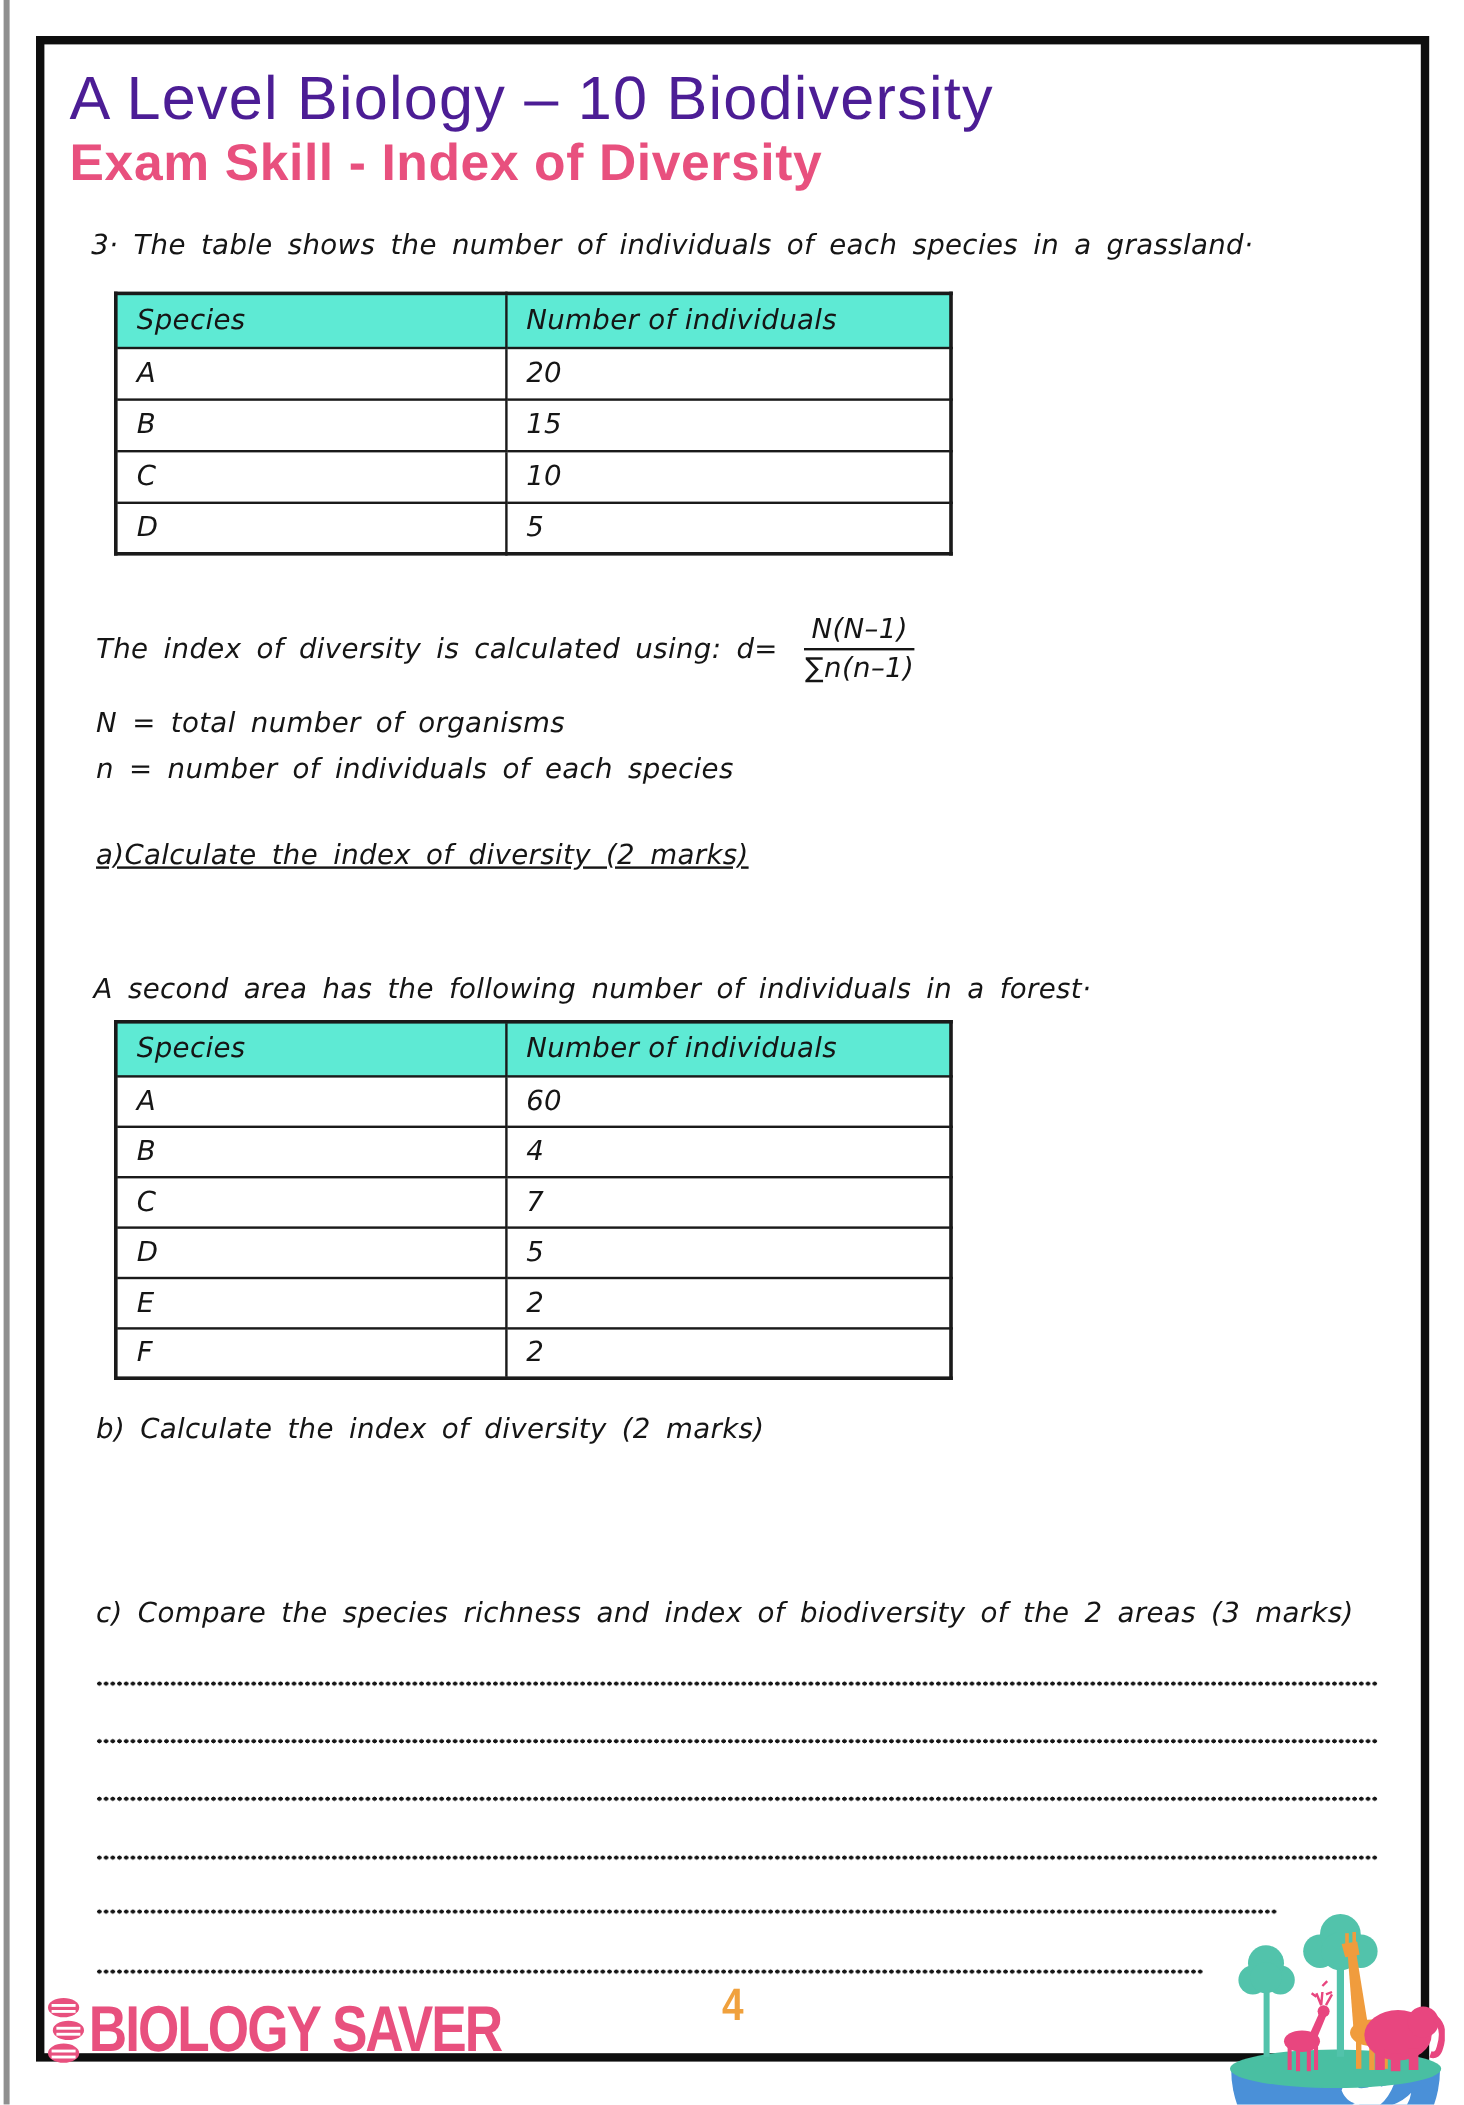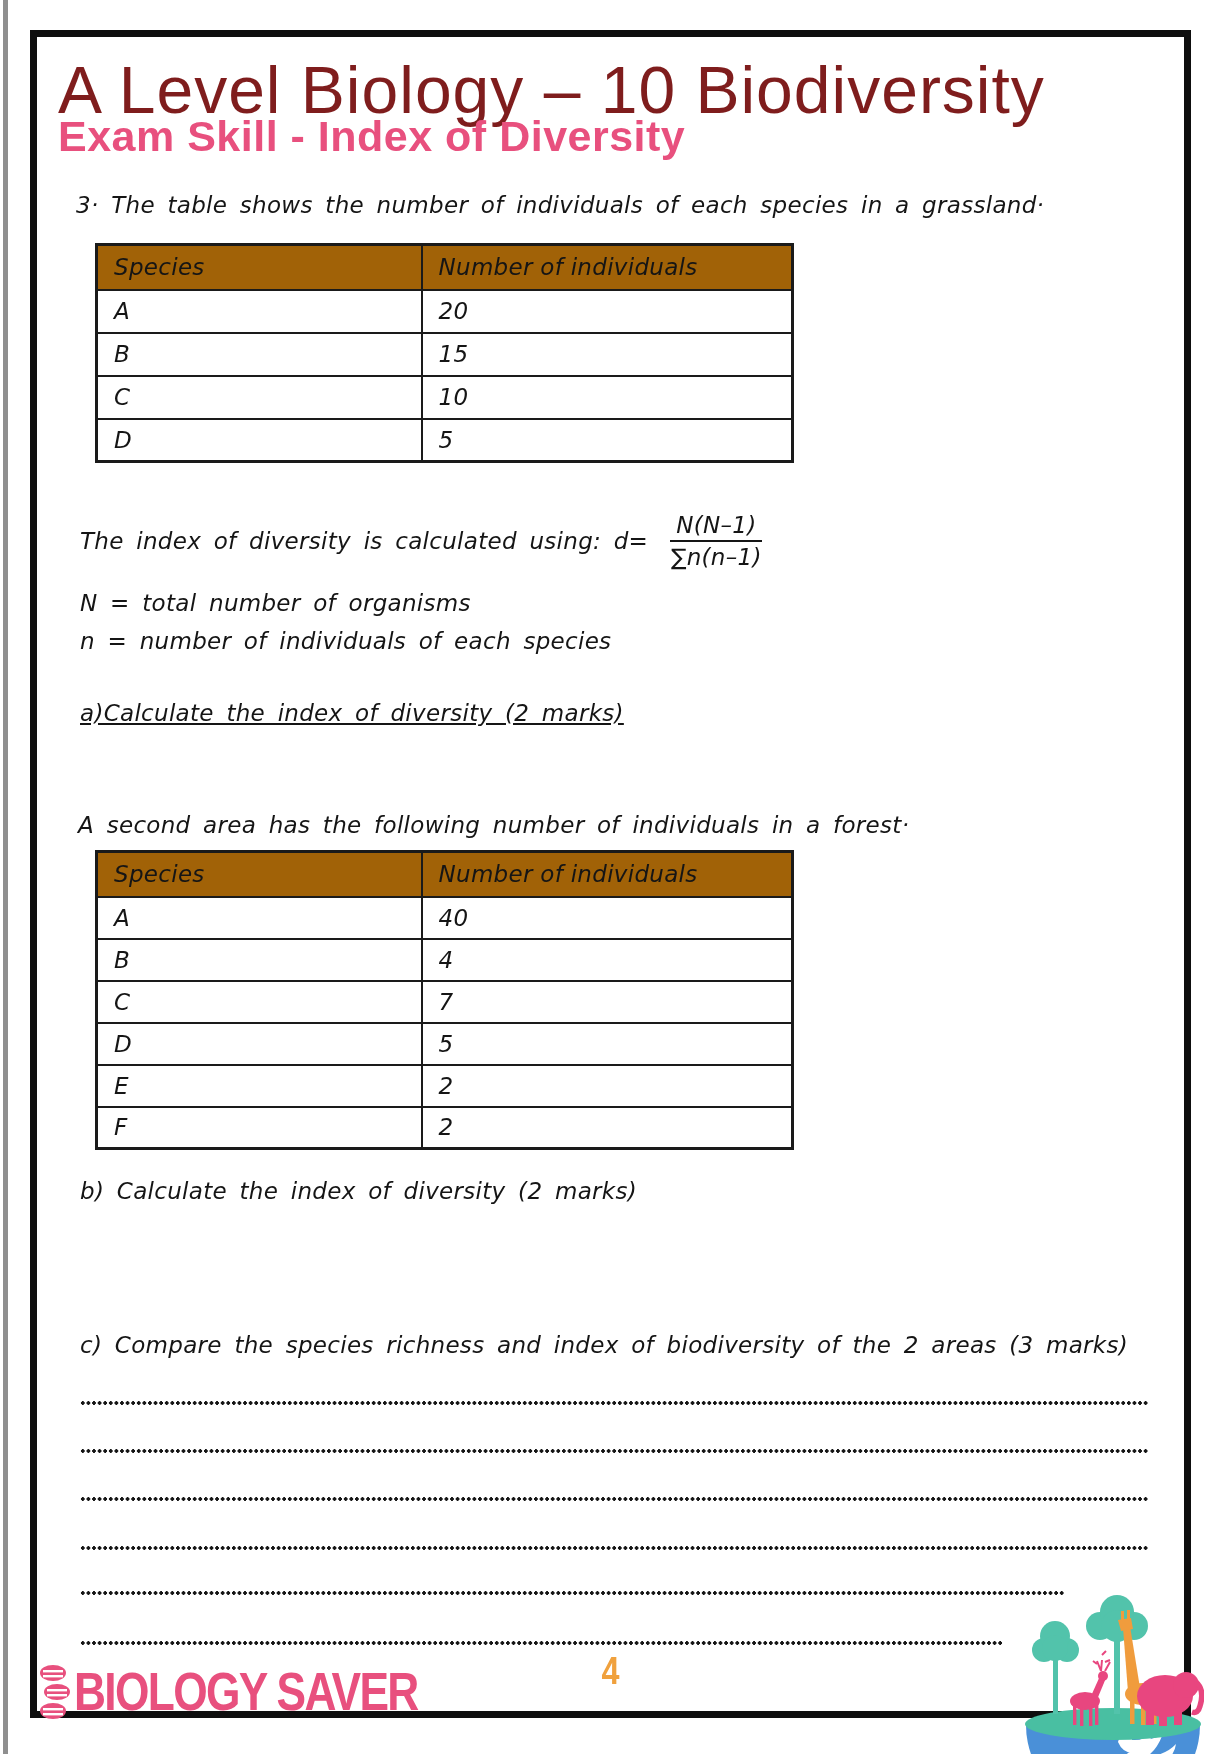--- a/index.html
+++ b/index.html
@@ -11,22 +11,22 @@
   .edge-strip {
     position:absolute; left:3px; top:0; width:5px; height:1754px;
     background:#8f8f8f;
   }
   .frame {
     position:absolute; left:30px; top:30px; width:1161px; height:1688px;
     border:7px solid #0e0e0e; background:#ffffff;
   }
   .title {
     position:absolute; left:58px; top:52px;
-    font-size:66px; font-weight:400; letter-spacing:1px;
-    color:#7f1d1d; white-space:nowrap;
+    font-size:51px; font-weight:400; letter-spacing:1px;
+    color:#4c1d95; white-space:nowrap;
   }
   .subtitle {
     position:absolute; left:58px; top:112px;
     font-size:43px; font-weight:700; letter-spacing:0.5px;
     color:#e8507e; white-space:nowrap;
   }
   .hand {
     font-family:"DejaVu Sans", sans-serif; font-style:italic;
     font-size:23px; color:#151515; letter-spacing:0.3px; word-spacing:5px;
     white-space:nowrap;
@@ -35,21 +35,21 @@
   .wtable {
     position:absolute; border-collapse:collapse; background:#ffffff;
     border:3px solid #1a1a1a;
   }
   .wtable th, .wtable td {
     border:2.5px solid #1a1a1a;
     font-family:"DejaVu Sans", sans-serif; font-style:italic;
     font-size:23px; font-weight:400; color:#151515;
     text-align:left; padding:0 10px 0 16px; letter-spacing:0.3px;
   }
-  .wtable th { background:#a16207; }
+  .wtable th { background:#5eead4; }
   .wtable td:first-child, .wtable th:first-child { width:325px; }
   .wtable td:last-child,  .wtable th:last-child  { width:371px; }
   #table1 { left:95px; top:243px; }
   #table1 th { height:45px; }
   #table1 td { height:43px; }
   #table2 { left:95px; top:850px; }
   #table2 th { height:45px; }
   #table2 td { height:42px; }
 
   .formula-line {
@@ -153,21 +153,21 @@
   <table class="wtable" id="table2">
       <thead>
         <tr>
           <th>Species</th>
           <th>Number of individuals</th>
         </tr>
       </thead>
       <tbody>
         <tr>
           <td>A</td>
-          <td>40</td>
+          <td>60</td>
         </tr>
         <tr>
           <td>B</td>
           <td>4</td>
         </tr>
         <tr>
           <td>C</td>
           <td>7</td>
         </tr>
         <tr>

